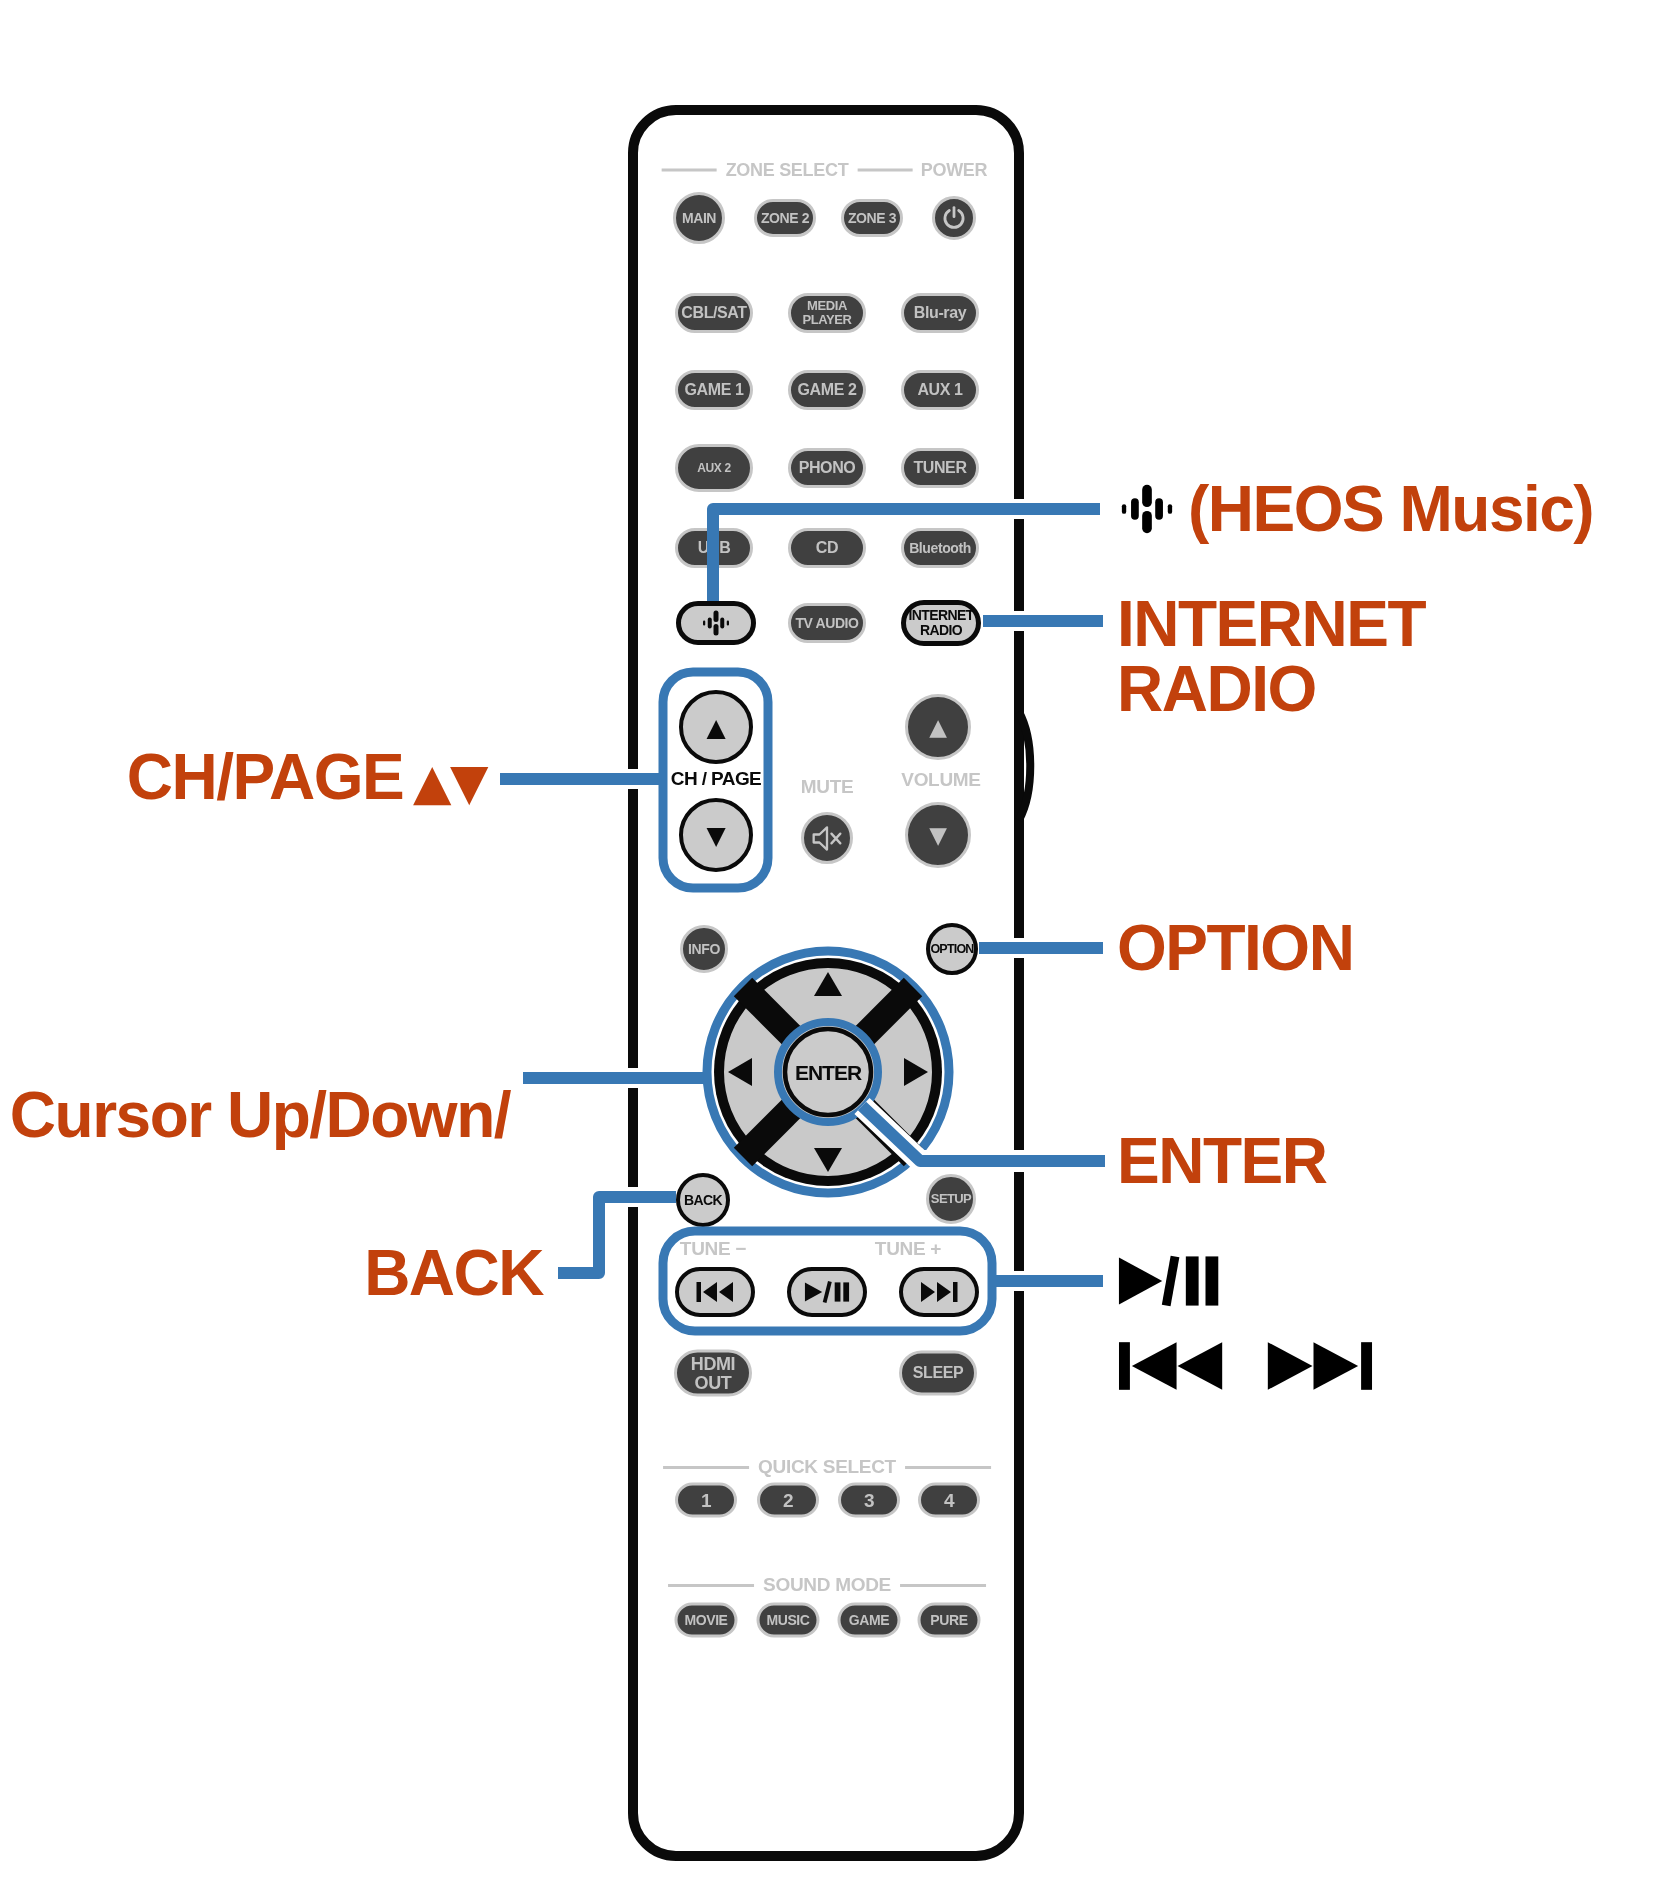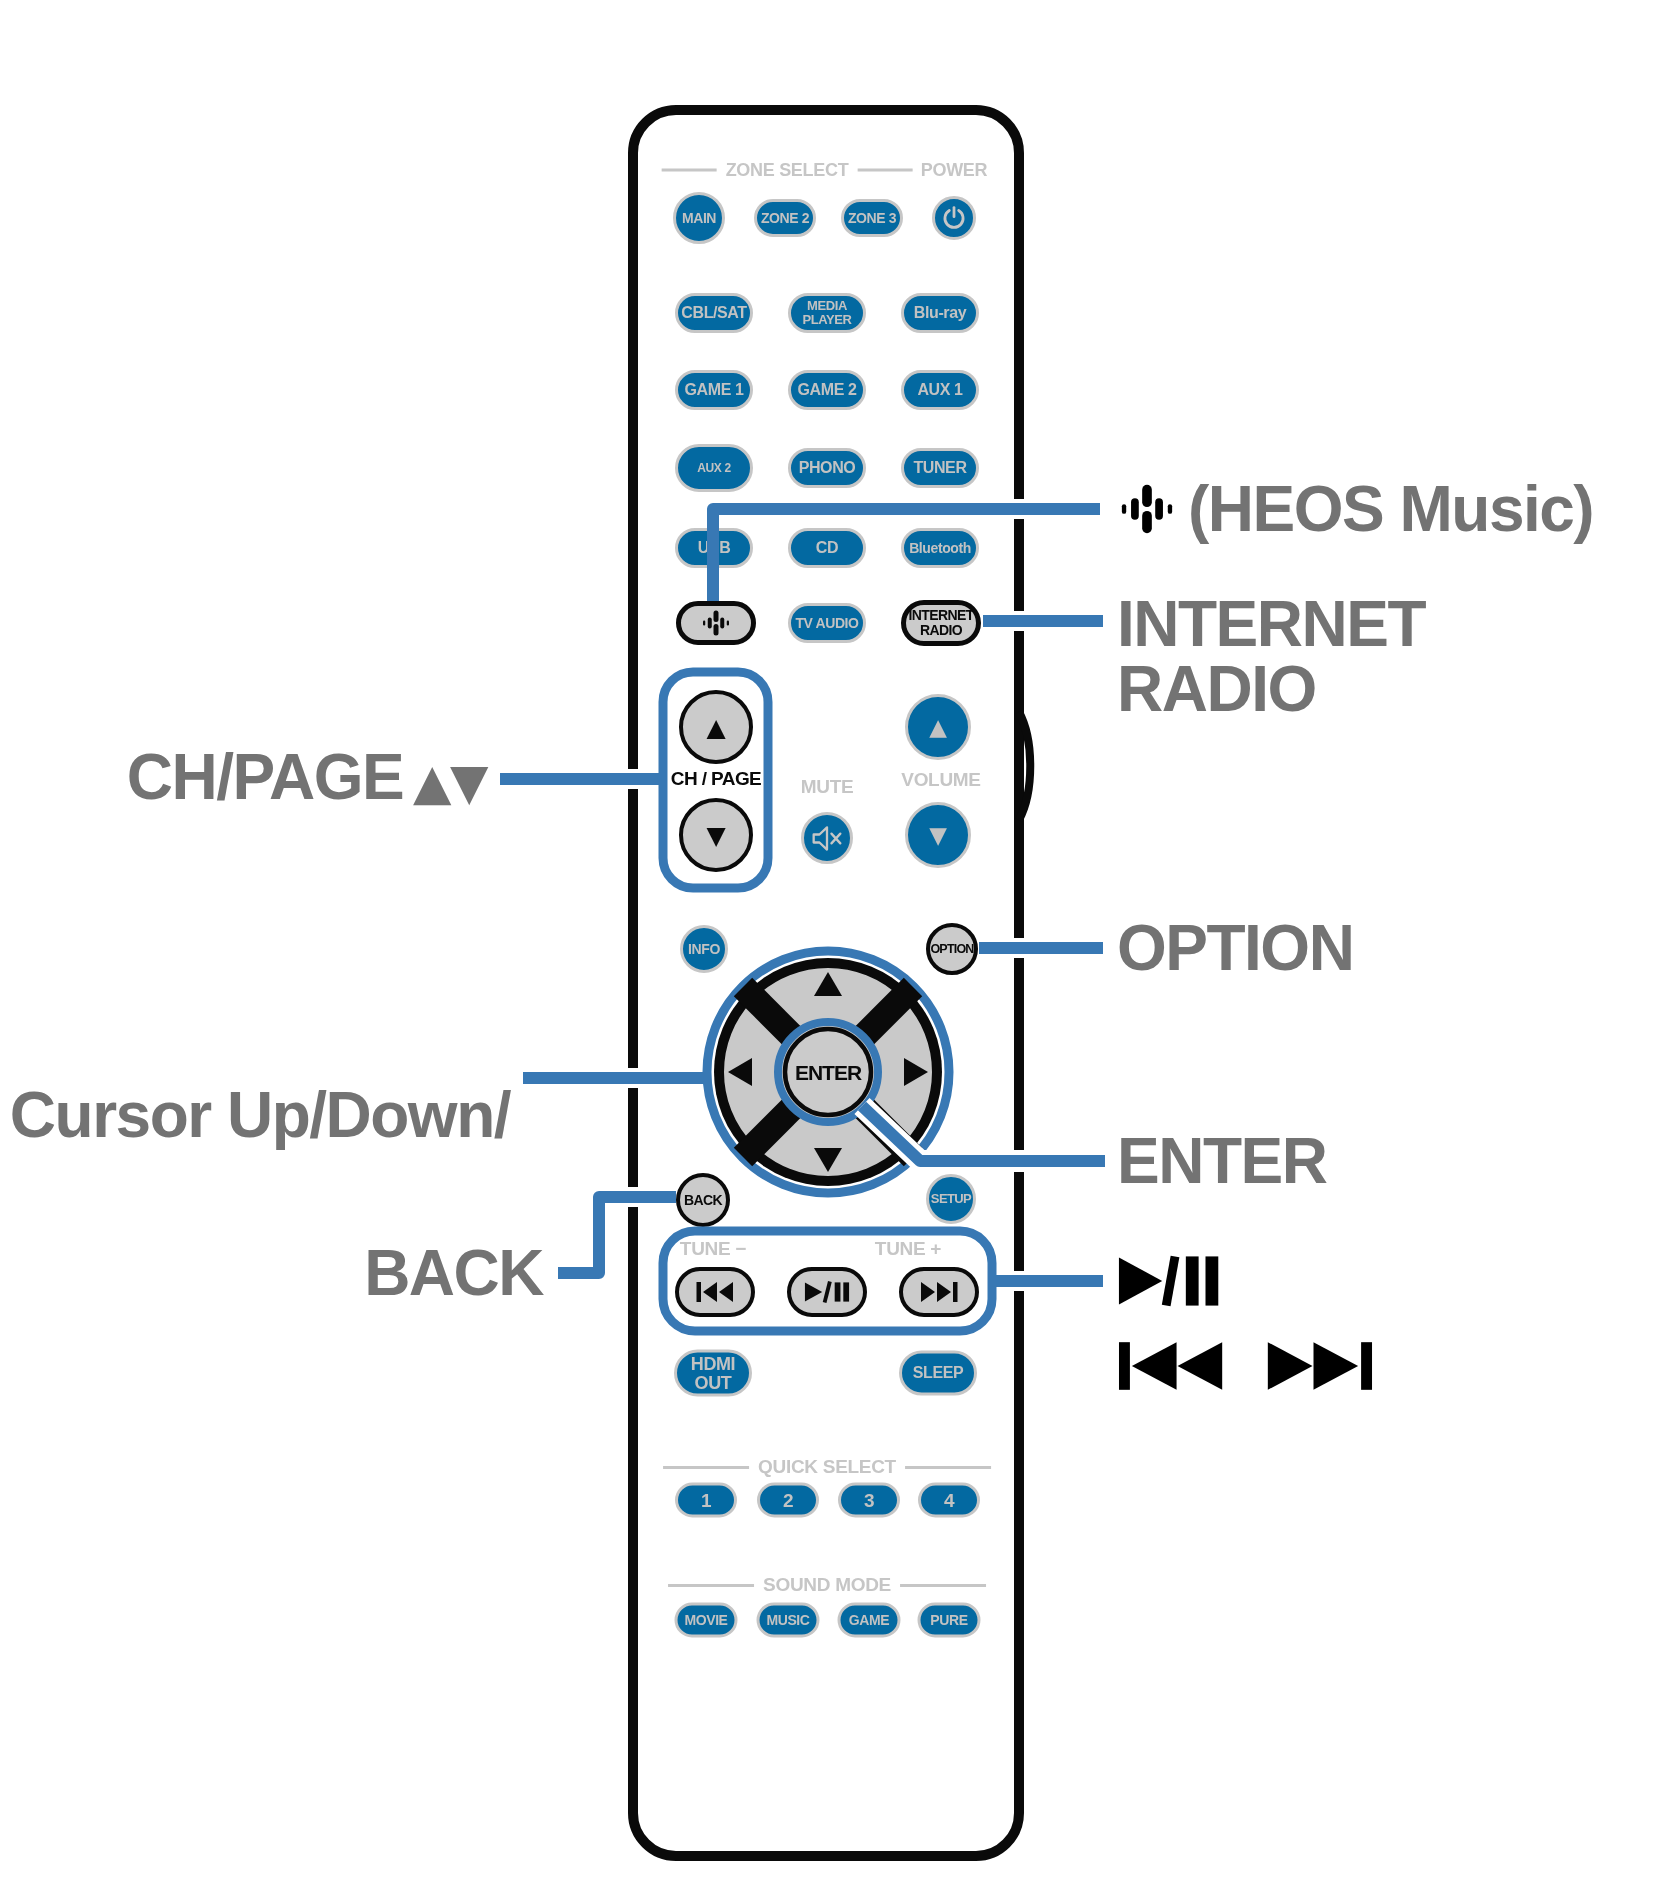--- a/index.html
+++ b/index.html
@@ -5,36 +5,36 @@
   :root{
     --blue:#3878b4; --gray:#c6c6c6; --graytext:#c2c2c2;
     --key_fill:#cbcbcb; --ink:#0a0a0a;
   }
   html,body{margin:0;padding:0;background:#fff;}
   .canvas{position:relative;width:1665px;height:1878px;background:#fff;overflow:hidden;
           font-family:"Liberation Sans",sans-serif;}
   .remote-body{position:absolute;left:628px;top:105px;width:396px;height:1756px;
                border:10px solid var(--ink);border-radius:48px;box-sizing:border-box;background:#fff;}
   .btn{position:absolute;transform:translate(-50%,-50%);display:flex;flex-direction:column;
-       align-items:center;justify-content:center;box-sizing:border-box;background:#0369a1;
+       align-items:center;justify-content:center;box-sizing:border-box;background:#404040;
        color:var(--graytext);font-weight:700;text-align:center;line-height:1.04;letter-spacing:-0.4px;}
   .btn span{display:block;}
   .pill{border:3.5px solid var(--gray);border-radius:999px;}
   .circ{border:3.5px solid var(--gray);border-radius:50%;}
   .hl{border-color:var(--ink);background:var(--key_fill);color:var(--ink);}
   .pill.hl{border-width:5px;}
   .circ.hl{border-width:4px;}
   .lbl{position:absolute;transform:translate(-50%,-50%);color:var(--gray);font-weight:700;
        white-space:nowrap;letter-spacing:-0.3px;}
   .hdr{position:absolute;transform:translate(-50%,-50%);display:flex;align-items:center;gap:9px;
        color:var(--gray);font-weight:700;white-space:nowrap;letter-spacing:-0.3px;}
   .dash{height:3px;background:var(--gray);}
   .tri{font-family:"DejaVu Sans",sans-serif;line-height:1;}
   .gfx{position:absolute;left:0;top:0;}
-  .callout{position:absolute;transform:translateY(-50%);color:#737373;font-weight:700;
+  .callout{position:absolute;transform:translateY(-50%);color:#c2410c;font-weight:700;
            font-size:64px;white-space:nowrap;letter-spacing:-1.5px;}
   .callout.right-align{text-align:right;}
   .iconrow{position:absolute;transform:translateY(-50%);display:flex;align-items:center;gap:12px;}
 </style>
 </head>
 <body>
 
 <div class="canvas">
 
   <div class="remote-body"></div>

